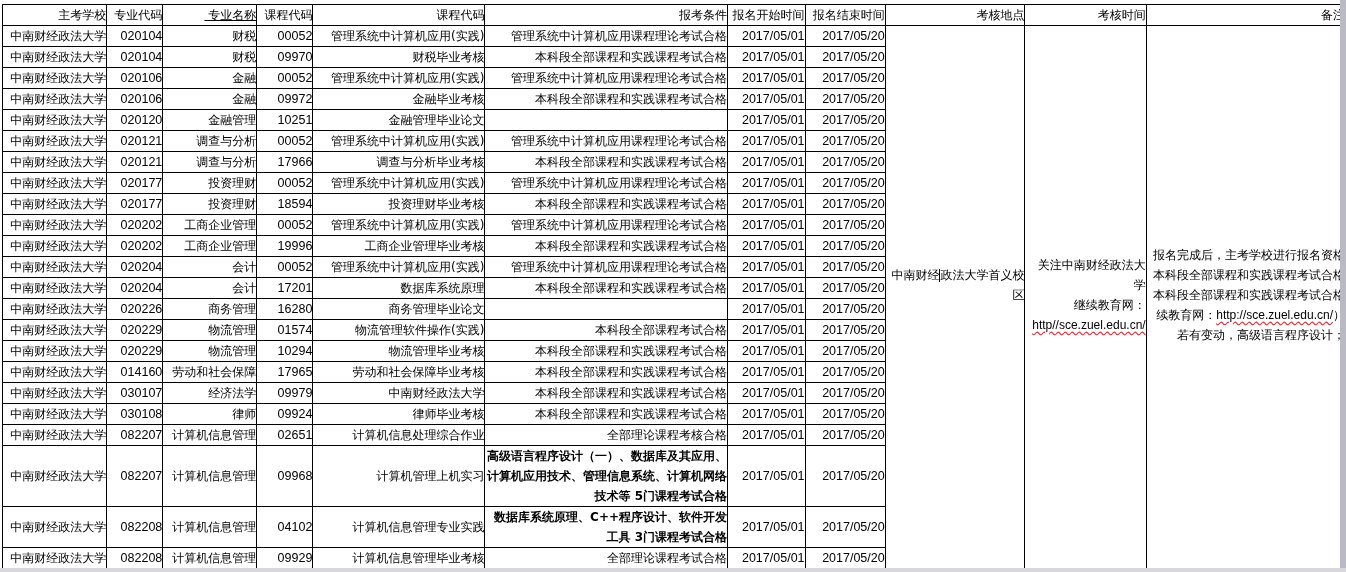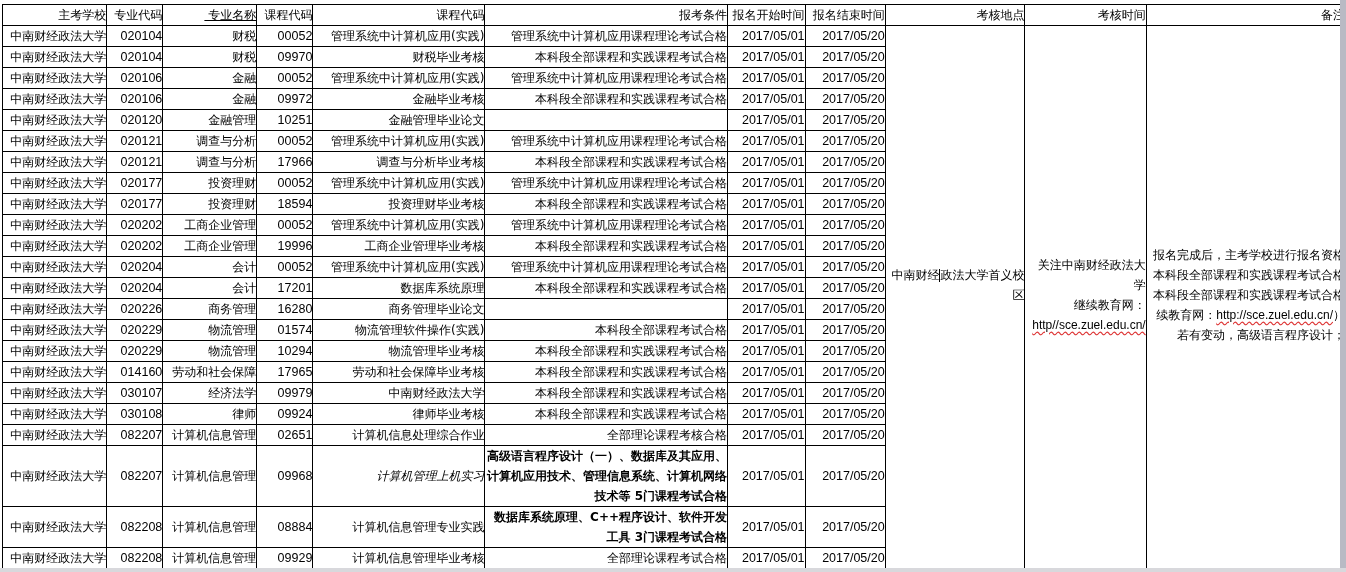--- a/index.html
+++ b/index.html
@@ -296,30 +296,30 @@
           <td>计算机信息处理综合作业</td>
           <td>全部理论课程考核合格</td>
           <td class="num">2017/05/01</td>
           <td class="num">2017/05/20</td>
         </tr>
         <tr style="height: 60px;">
           <td style="height: 59px;">中南财经政法大学</td>
           <td class="num" style="height: 59px;">082207</td>
           <td style="height: 59px;">计算机信息管理</td>
           <td class="num" style="height: 59px;">09968</td>
-          <td style="height: 59px; font-style: italic;">计算机管理上机实习</td>
+          <td style="height: 59px;">计算机管理上机实习</td>
           <td class="wrap" style="height: 59px;">高级语言程序设计（一）、数据库及其应用、计算机应用技术、管理信息系统、计算机网络技术等 5门课程考试合格</td>
           <td class="num" style="height: 59px;">2017/05/01</td>
           <td class="num" style="height: 59px;">2017/05/20</td>
         </tr>
         <tr style="height: 41px;">
           <td style="height: 40px;">中南财经政法大学</td>
           <td class="num" style="height: 40px;">082208</td>
           <td style="height: 40px;">计算机信息管理</td>
-          <td class="num" style="height: 40px;">08884</td>
+          <td class="num" style="height: 40px;">04102</td>
           <td style="height: 40px; padding-left: 39px;">计算机信息管理专业实践</td>
           <td class="wrap" style="height: 40px;">数据库系统原理、C++程序设计、软件开发工具 3门课程考试合格</td>
           <td class="num" style="height: 40px;">2017/05/01</td>
           <td class="num" style="height: 40px;">2017/05/20</td>
         </tr>
         <tr>
           <td>中南财经政法大学</td>
           <td class="num">082208</td>
           <td>计算机信息管理</td>
           <td class="num">09929</td>

